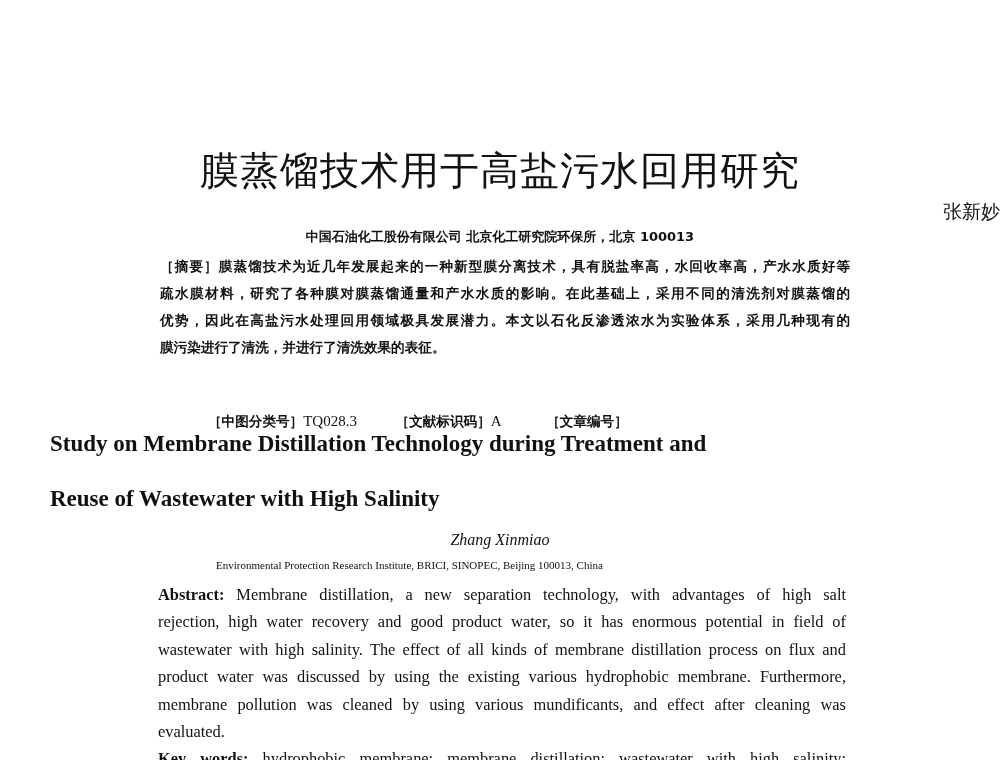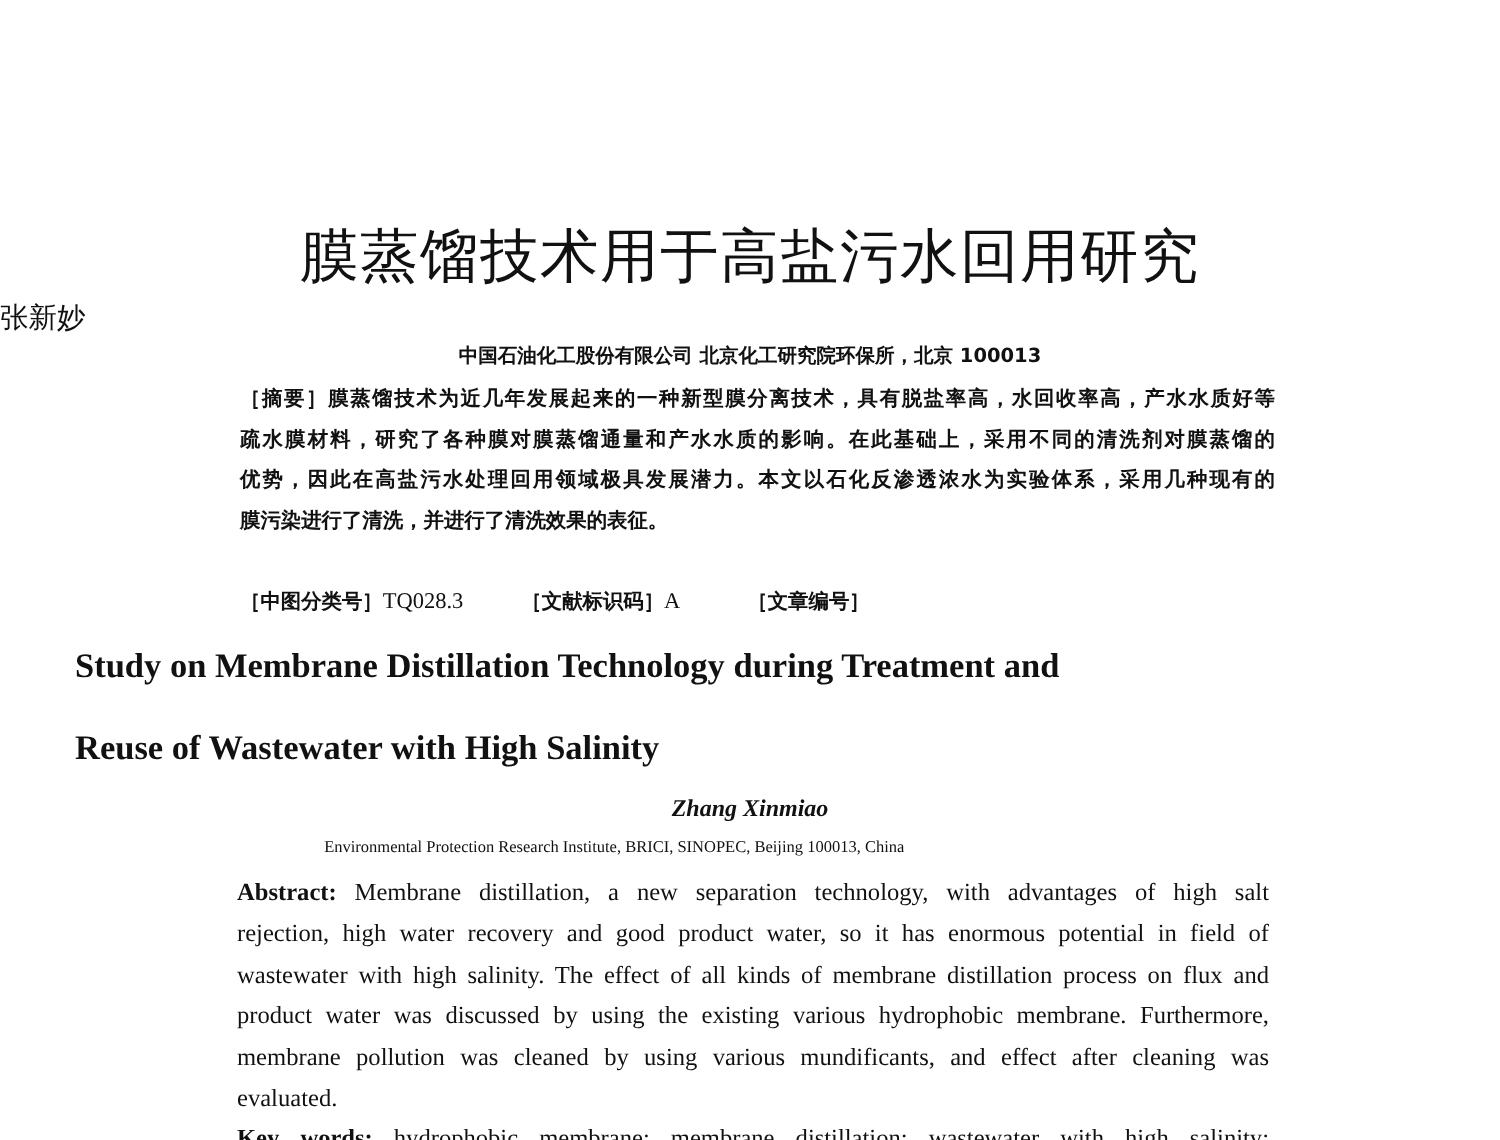--- a/index.html
+++ b/index.html
@@ -4,21 +4,21 @@
 <style>
   html, body { margin: 0; padding: 0; background: #ffffff; }
   body { width: 1000px; height: 760px; overflow: hidden; position: relative; color: #111; }
   .page { position: absolute; left: 0; top: 0; width: 1000px; height: 760px; }
   .cn-title {
     position: absolute; left: 0; width: 1000px; top: 144px; text-align: center;
     font-family: "DejaVu Sans", sans-serif; font-size: 39px; letter-spacing: 1px; color: #111;
     font-weight: normal;
   }
   .cn-author {
-    position: absolute; left: 0; width: 1000px; top: 199px; text-align: left;
+    position: absolute; left: 0; width: 1000px; top: 199px; text-align: right;
     font-family: "DejaVu Sans", sans-serif; font-size: 19px; color: #111;
   }
   .cn-affil {
     position: absolute; left: 0; width: 1000px; top: 228px; text-align: center;
     font-family: "DejaVu Sans", sans-serif; font-size: 13px; font-weight: bold; color: #111;
   }
   .cn-abstract {
     position: absolute; left: 160px; width: 690px; top: 253px;
     font-family: "DejaVu Sans", sans-serif; font-size: 13.6px; line-height: 27px; font-weight: bold;
     color: #111; text-align: justify;
@@ -33,21 +33,21 @@
   .cn-meta .lbl { font-weight: bold; }
   .cn-meta .gap { display: inline-block; }
   .en-title {
     position: absolute; left: 4px; width: 1000px; text-align: left;
     font-family: "Liberation Serif", serif; font-weight: bold; font-size: 23px; color: #111;
     white-space: nowrap;
     padding-left: 46px;
   }
   .en-author {
     position: absolute; left: 0; width: 1000px; top: 531px; text-align: center;
-    font-family: "Liberation Serif", serif; font-style: italic; font-size: 16px; color: #111; font-weight: bold;
+    font-family: "Liberation Serif", serif; font-style: italic; font-size: 16px; color: #111;
   }
   .en-affil {
     position: absolute; left: 0; width: 819px; top: 559px; text-align: center;
     font-family: "Liberation Serif", serif; font-size: 11px; color: #111;
   }
   .en-abstract {
     position: absolute; left: 158px; width: 688px; top: 581px;
     font-family: "Liberation Serif", serif; font-size: 16.4px; line-height: 27.4px; color: #111;
   }
   .en-abstract .line { display: block; white-space: nowrap; text-align: justify; text-align-last: justify; }
@@ -64,21 +64,21 @@
   <div class="cn-affil">中国石油化工股份有限公司  北京化工研究院环保所，北京 100013</div>
 
   <div class="cn-abstract">
     <span class="line"><span>［摘要］</span><span>膜蒸馏技术为近几年发展起来的一种新型膜分离技术，具有脱盐率高，水回收率高，产水水质好等</span></span>
     <span class="line">疏水膜材料，研究了各种膜对膜蒸馏通量和产水水质的影响。在此基础上，采用不同的清洗剂对膜蒸馏的</span>
     <span class="line">优势，因此在高盐污水处理回用领域极具发展潜力。本文以石化反渗透浓水为实验体系，采用几种现有的</span>
     <span class="line last">膜污染进行了清洗，并进行了清洗效果的表征。</span>
   </div>
 
 
-  <div class="cn-meta" style="top: 388px;">
+  <div class="cn-meta" style="top: 408px; margin-left: 48px;">
     <span class="lbl">［中图分类号］</span><span style="font-family: 'Liberation Serif', serif; font-size: 15px;">TQ028.3</span>
     <span class="gap" style="width: 30px;"></span>
     <span class="lbl">［文献标识码］</span><span style="font-family: 'Liberation Serif', serif; font-size: 15px;">A</span>
     <span class="gap" style="width: 36px;"></span>
     <span class="lbl">［文章编号］</span>
   </div>
 
   <div class="en-title" style="top: 431px;">Study on Membrane Distillation Technology during Treatment and</div>
   <div class="en-title" style="top: 486px;">Reuse of Wastewater with High Salinity</div>
 

